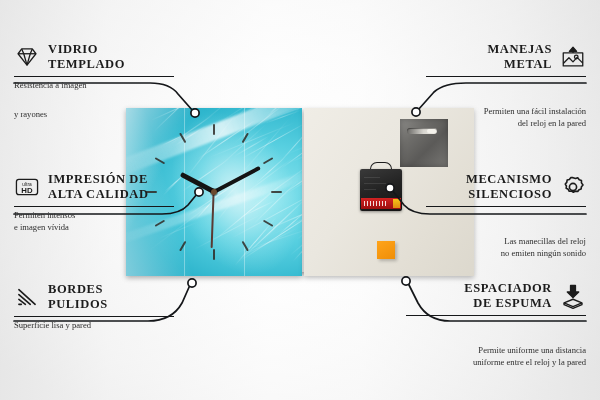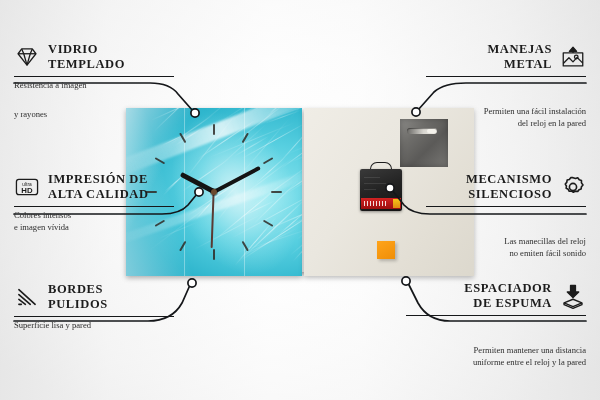--- a/index.html
+++ b/index.html
@@ -291,21 +291,21 @@
         <rect x="3" y="6.5" width="26" height="19" rx="3" fill="none" stroke="#1c1c1c" stroke-width="1.6"></rect>
         <text x="16" y="14.6" font-family="Liberation Sans, sans-serif" font-size="6" text-anchor="middle" fill="#1c1c1c">ultra</text>
         <text x="16" y="23" font-family="Liberation Sans, sans-serif" font-size="9.6" font-weight="bold" text-anchor="middle" fill="#1c1c1c">HD</text>
       </svg>
       <div>
         <div class="ttl">IMPRESIÓN DE</div>
         <div class="ttl">ALTA CALIDAD</div>
       </div>
     </div>
     <div class="rule" style="width:160px"></div>
-    <div class="sub">Colores intensos</div>
+    <div class="sub">Permiten intensos</div>
     <div class="sub" style="margin-top:0">e imagen vívida</div>
   </div>
 
   <div class="callout left" style="left:14px;top:282px;width:160px">
     <div class="head">
       <svg class="ico" viewBox="0 0 32 32">
         <g stroke="#1c1c1c" stroke-width="2" stroke-linecap="round">
           <line x1="6" y1="7" x2="26" y2="25"></line>
           <line x1="6" y1="13" x2="20" y2="25"></line>
           <line x1="6" y1="19" x2="14" y2="25"></line>
@@ -350,35 +350,35 @@
       </div>
       <svg class="ico" viewBox="0 0 32 32">
         <g fill="none" stroke="#1c1c1c" stroke-width="2" stroke-linejoin="round">
           <path d="M16,4.5 l3.2,1.1 2.6,-1.0 1.9,2.6 2.7,0.9 0.0,2.8 1.9,2.6 -1.9,2.1 -0.4,2.8 -2.6,0.9 -1.6,2.3 -2.7,-0.5 -2.6,1.3 -2.3,-1.4 -2.8,0.3 -1.3,-2.5 -2.5,-1.2 0.3,-2.8 -1.4,-2.4 1.8,-2.1 0.5,-2.8 2.7,-0.8 1.7,-2.2 Z"></path>
           <circle cx="16" cy="16" r="4.4"></circle>
         </g>
       </svg>
     </div>
     <div class="rule" style="width:160px"></div>
     <div class="sub">Las manecillas del reloj</div>
-    <div class="sub" style="margin-top:0">no emiten fácil sonido</div>
+    <div class="sub" style="margin-top:0">no emiten ningún sonido</div>
   </div>
 
   <div class="callout right" style="left:406px;top:281px;width:180px">
     <div class="head">
       <div>
         <div class="ttl">ESPACIADOR</div>
         <div class="ttl">DE ESPUMA</div>
       </div>
       <svg class="ico" viewBox="0 0 32 32">
         <g fill="none" stroke="#1c1c1c" stroke-width="1.7" stroke-linejoin="round">
           <path d="M13,3 h6 v8 h4 l-7,7 -7,-7 h4 Z" fill="#1c1c1c"></path>
           <path d="M16,20 L5,24.5 L16,29 L27,24.5 Z"></path>
           <path d="M5,24.5 v2.2 L16,31.2 L27,26.7 v-2.2"></path>
         </g>
       </svg>
     </div>
     <div class="rule" style="width:180px"></div>
-    <div class="sub">Permiten mantener una distancia</div>
+    <div class="sub">Permite uniforme una distancia</div>
     <div class="sub" style="margin-top:0">uniforme entre el reloj y la pared</div>
   </div>
 
 </div>
 
 </body></html>

